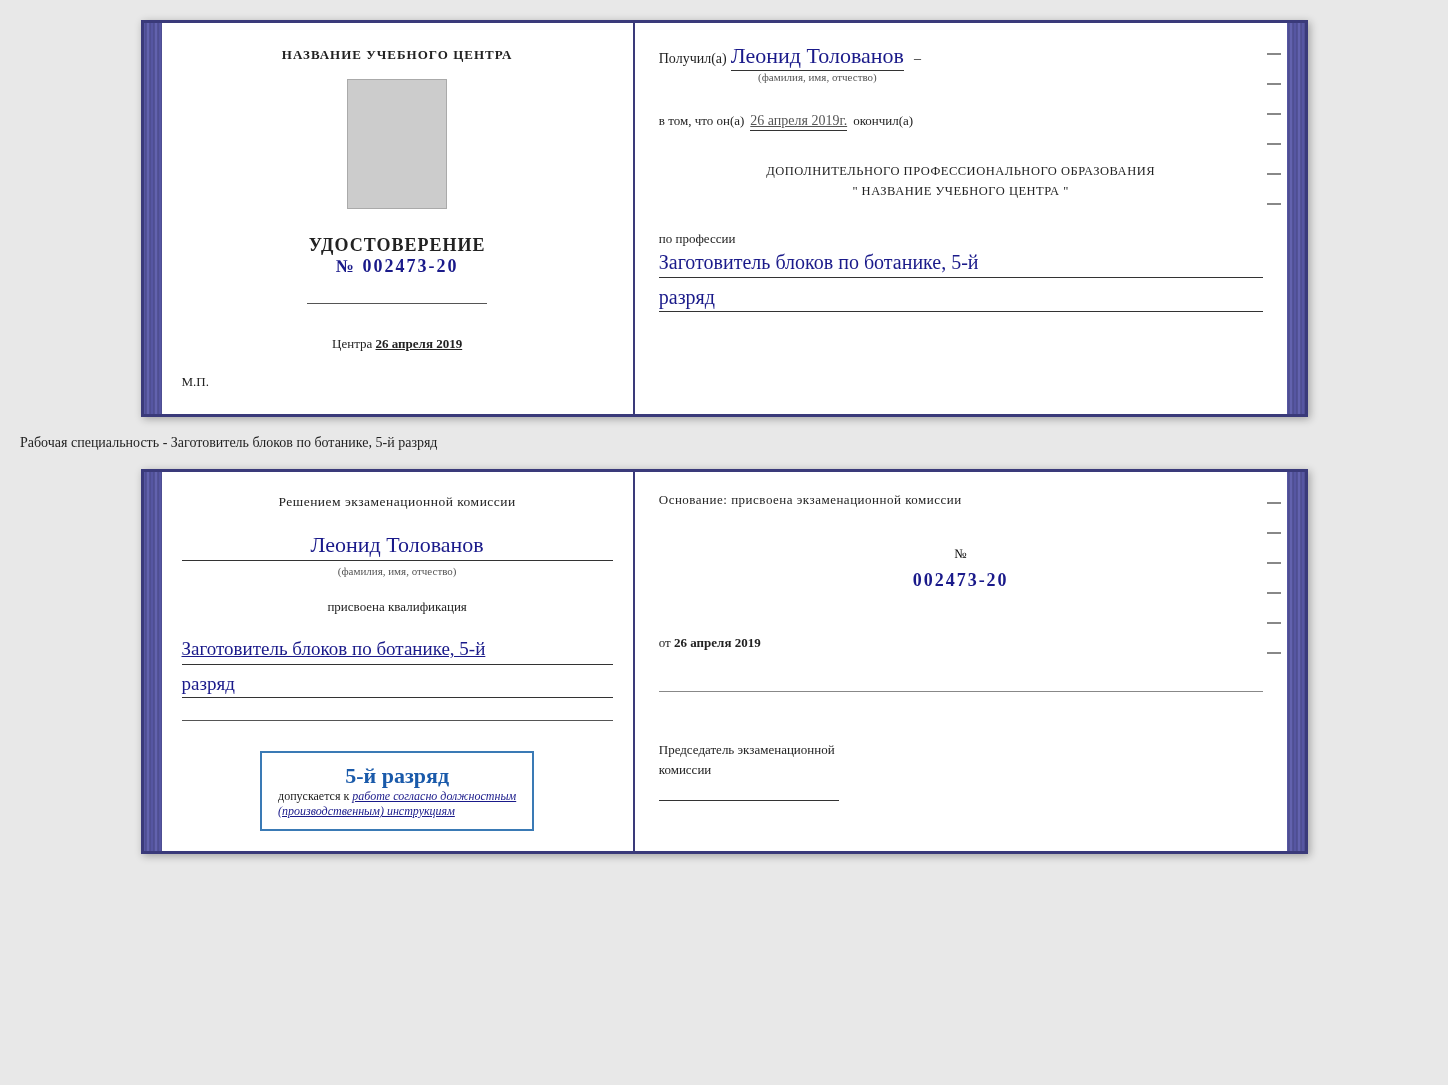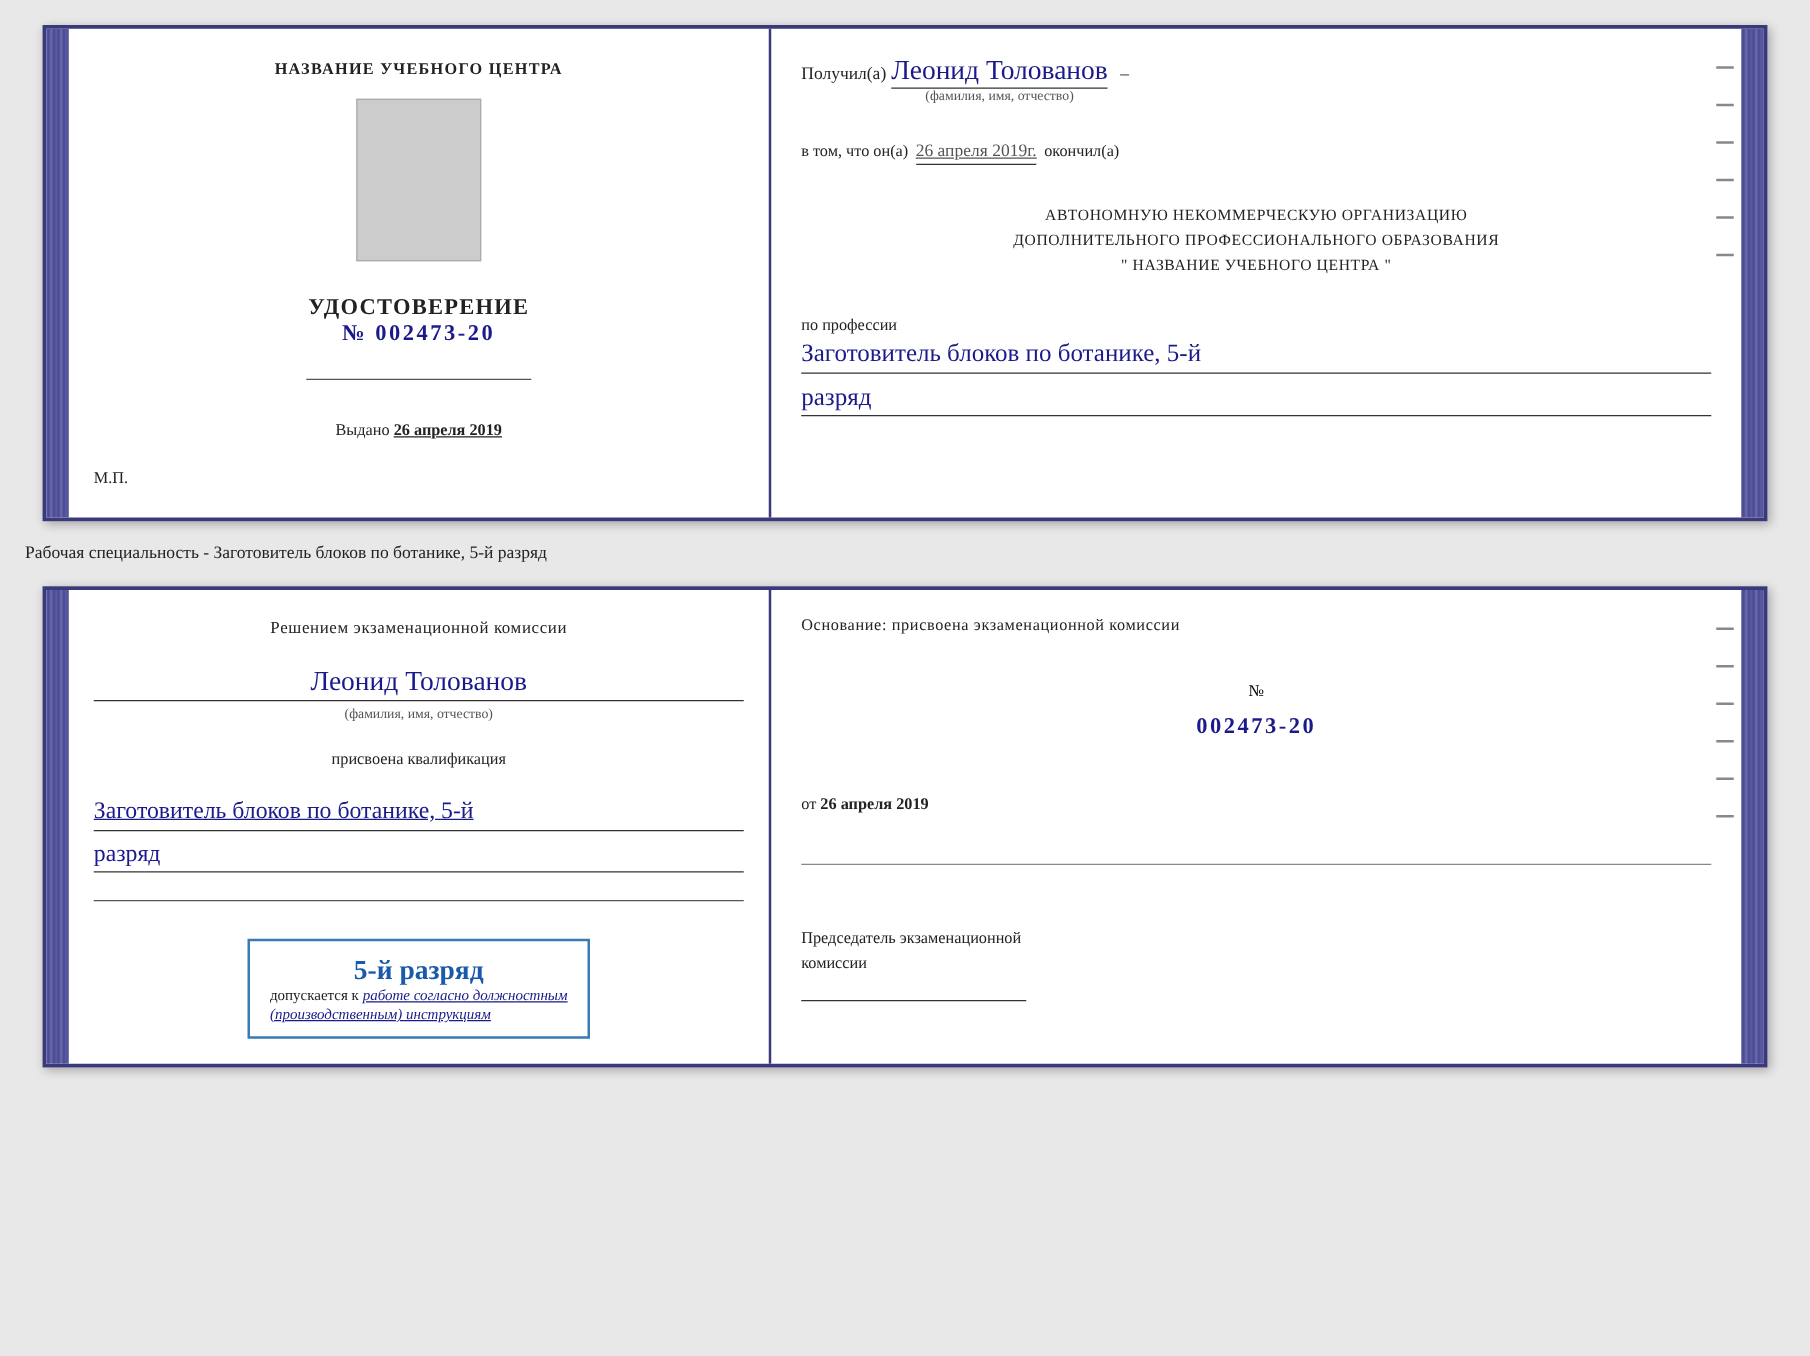--- a/index.html
+++ b/index.html
@@ -9,21 +9,21 @@
       width: 1448px;
       min-height: 1085px;
       display: flex;
       flex-direction: column;
       align-items: center;
       padding: 20px;
       gap: 18px;
     }
 
     .document-card {
-      width: 1380px;
+      width: 1167px;
       display: flex;
       border: 3px solid #3a3a7a;
       background: #fff;
       box-shadow: 2px 2px 8px rgba(0,0,0,0.3);
       position: relative;
     }
 
     .doc-spine {
       width: 18px;
       background: repeating-linear-gradient(
@@ -368,21 +368,21 @@
     <div class="photo-placeholder"></div>
     <div class="udostoverenie-block">
       <div class="udostoverenie-label">УДОСТОВЕРЕНИЕ</div>
       <div class="udostoverenie-number">
         <span>№</span>
         <span>002473-20</span>
       </div>
     </div>
     <div style="border-bottom: 1px solid #555; width: 180px; margin-top: 10px;"></div>
     <div class="vydano-line">
-      <span>Выдано</span>
+      <span>Центра</span>
       <span class="vydano-date">26 апреля 2019</span>
     </div>
     <div class="mp-label">М.П.</div>
   </div>
 
   <div class="doc-right">
 
     <div class="poluchil-line">
       <span>Получил(а)</span>
       <div>
@@ -392,21 +392,20 @@
       <span style="margin-left:6px; font-size:14px;">–</span>
     </div>
 
     <div class="vtom-line">
       <span>в том, что он(а)</span>
       <span class="handwritten-date">26 апреля 2019г.</span>
       <span>окончил(а)</span>
     </div>
 
     <div class="autonomnaya-block">
-      <div>АВТОНОМНУЮ НЕКОММЕРЧЕСКУЮ ОРГАНИЗАЦИЮ</div>
       <div>ДОПОЛНИТЕЛЬНОГО ПРОФЕССИОНАЛЬНОГО ОБРАЗОВАНИЯ</div>
       <div>"  НАЗВАНИЕ УЧЕБНОГО ЦЕНТРА  "</div>
     </div>
 
     <div class="po-professii-block">
       <div class="po-professii-label">по профессии</div>
       <span class="handwritten-profession">Заготовитель блоков по ботанике, 5-й</span>
       <span class="handwritten-razryad">разряд</span>
     </div>
 

